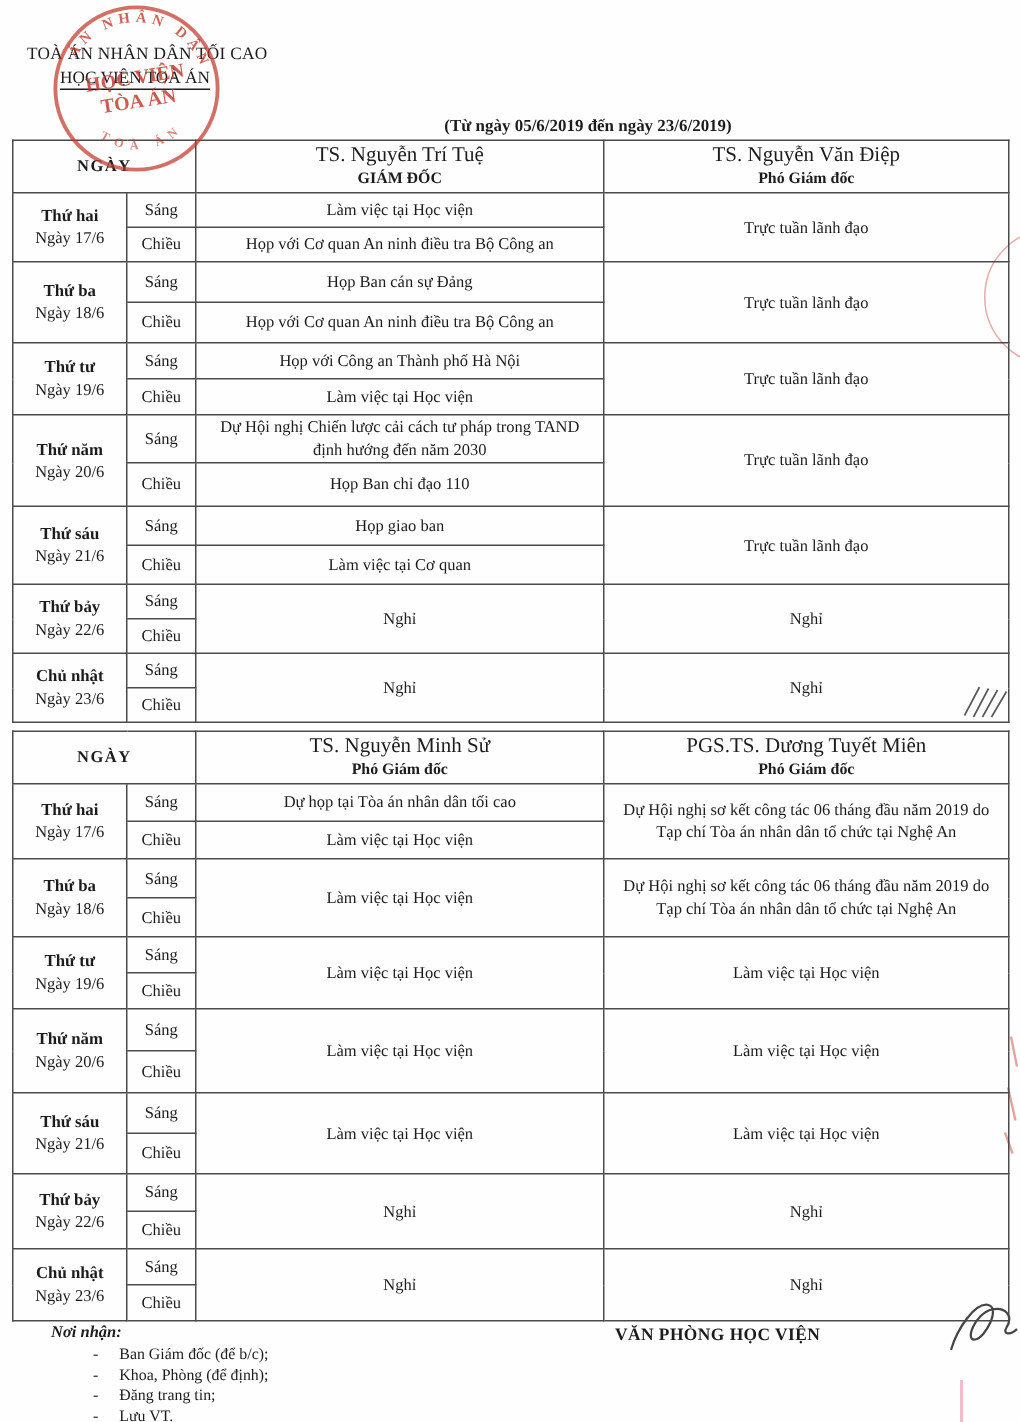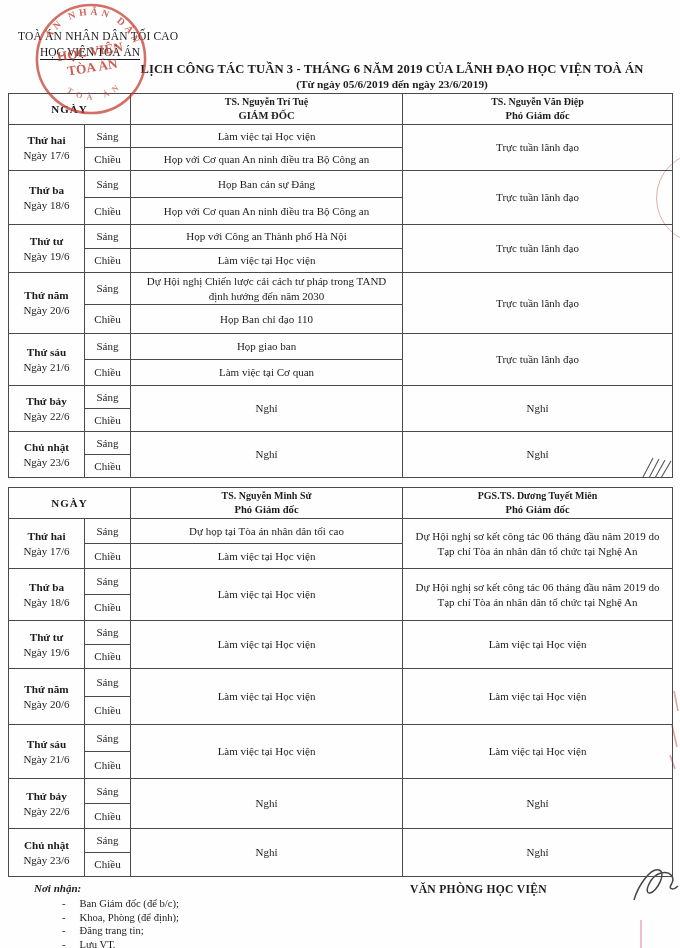--- a/index.html
+++ b/index.html
@@ -23,21 +23,21 @@
   
   table.sched { position:absolute; left:8px; width:664px; border-collapse:collapse;
                 table-layout:fixed; z-index:2; }
   table.sched, table.sched th, table.sched td { border:1.4px solid #4a4a4a; }
   table.sched { border-width:1.8px; }
   table.sched th, table.sched td {
     text-align:center; vertical-align:middle; padding:1px 7px;
     font-size:11px; line-height:1.32; background:transparent;
   }
   th.ngay { font-weight:bold; font-size:11.5px; letter-spacing:1px; height:31px; }
-  .leader-name { font-weight:bold; font-size:10px; }
+  .leader-name { font-weight:normal; font-size:14px; }
   .leader-role { font-weight:bold; font-size:10.6px; }
   td.day-cell .day-name { font-weight:bold; font-size:11.2px; }
   td.day-cell .day-date { font-size:11px; }
   td.session-cell { font-size:10.8px; }
   
   .recipients-title { position:absolute; left:34px; top:882px; font-size:11px;
                       font-weight:bold; font-style:italic; }
   .recipients { position:absolute; left:62px; top:897px; font-size:10.6px; }
   .recipients .r-item { display:flex; gap:14px; line-height:13.5px; }
   .recipients .dash { display:inline-block; }
@@ -49,21 +49,20 @@
                   border:1.6px solid rgba(196,60,48,.42); }
   .pink-line { left:640px; top:920px; width:2px; height:28px; background:rgba(226,135,163,.55); }
 </style>
 </head>
 <body>
 
 <div class="page">
 
   <div class="org-line1">TOÀ ÁN NHÂN DÂN TỐI CAO</div>
   <div class="org-line2">HỌC VIỆN TOÀ ÁN</div>
-  <div class="doc-title">LỊCH CÔNG TÁC TUẦN 3 - THÁNG 6 NĂM 2019 CỦA LÃNH ĐẠO HỌC VIỆN TOÀ ÁN</div>
   <div class="doc-subtitle">(Từ ngày 05/6/2019 đến ngày 23/6/2019)</div>
 
   <svg class="stamp" viewBox="0 0 120 120">
     <circle cx="60" cy="60" r="55" fill="none" stroke="#c0392b" stroke-width="2.6" opacity="0.72"></circle>
     <defs>
       <path id="arcT" d="M 13 62 A 47 47 0 0 1 107 62" fill="none"></path>
       <path id="arcB" d="M 20 74 A 43 43 0 0 0 100 74" fill="none"></path>
     </defs>
     <text font-size="10" fill="#c0392b" opacity="0.78" font-weight="bold" letter-spacing="3.5">
       <textPath href="#arcT" startOffset="16%">ÁN NHÂN DÂN</textPath>

